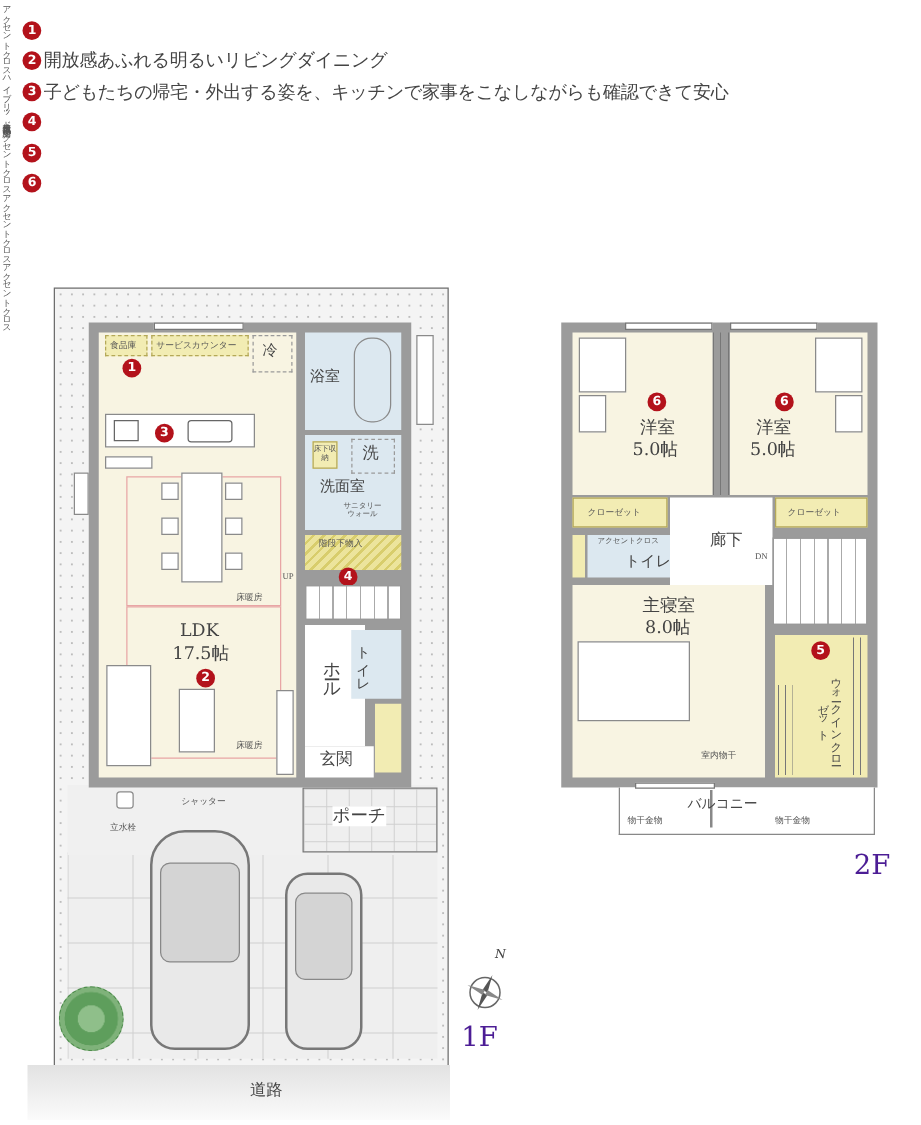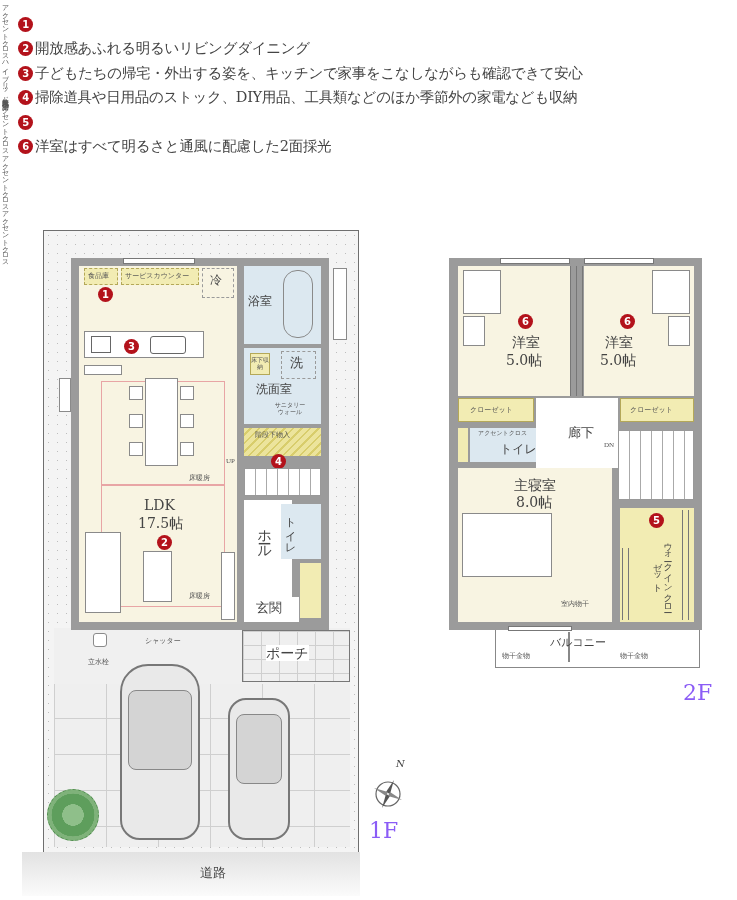--- a/index.html
+++ b/index.html
@@ -26,47 +26,45 @@
   .box{position:absolute;border:1.5px solid #8a8a8a;background:#fff}
   .dash{position:absolute;border:1.5px dashed #9a9a9a}
   .redline{position:absolute;border:1px solid #e8a5a5}
   .stairs{position:absolute;background:repeating-linear-gradient(90deg,#fff 0 10px,#aaa 10px 11px);border:1px solid #999}
   .car{position:absolute;border:2.5px solid #777;border-radius:28px 28px 20px 20px;background:#e9e9e9}
   .car .glass{position:absolute;left:6px;right:6px;background:#d4d4d4;border:1.5px solid #888;border-radius:8px}
   .pave{position:absolute;background-color:#efefef;background-image:linear-gradient(#cfcfcf 1px,transparent 1px),linear-gradient(90deg,#cfcfcf 1px,transparent 1px);background-size:52px 36px}
   .road{position:absolute;background:linear-gradient(#e2e2e2,#fbfbfb)}
   .tree{position:absolute;border-radius:50%;background:radial-gradient(circle,#8fbf8a 0 30%,#5e9e5c 31% 60%,#7fb27a 61%);border:1px dashed #4f8d4d}
   .closetbar{position:absolute;background:repeating-linear-gradient(90deg,#777 0 1px,transparent 1px 6px)}
-  .floor-label{position:absolute;font-size:22px;color:#8b5cf6}
+  .floor-label{position:absolute;font-size:22px;color:#4c1d95}
 </style>
 </head>
 <body>
 
 <div class="features">
   <div class="feat">
       <span class="num">1</span>
     </div>
   <div class="feat">
       <span class="num">2</span>
       <span>開放感あふれる明るいリビングダイニング</span>
     </div>
   <div class="feat">
       <span class="num">3</span>
       <span>子どもたちの帰宅・外出する姿を、キッチンで家事をこなしながらも確認できて安心</span>
     </div>
   <div class="feat">
       <span class="num">4</span>
-      <span>掃除道具や日用品のストック、DIY用品、工具類などのほか季節外の家電なども収納</span>
     </div>
   <div class="feat">
       <span class="num">5</span>
     </div>
   <div class="feat">
       <span class="num">6</span>
-      <span>洋室はすべて明るさと通風に配慮した2面採光</span>
     </div>
 </div>
 
 <div>
 
   <div class="lot dots" style="left:43px;top:230px;width:316px;height:623px"></div>
 
   <div class="pave" style="left:54px;top:682px;width:296px;height:165px"></div>
   <div class="abs" style="left:54px;top:628px;width:296px;height:56px;background:#f0f0f0"></div>
 

